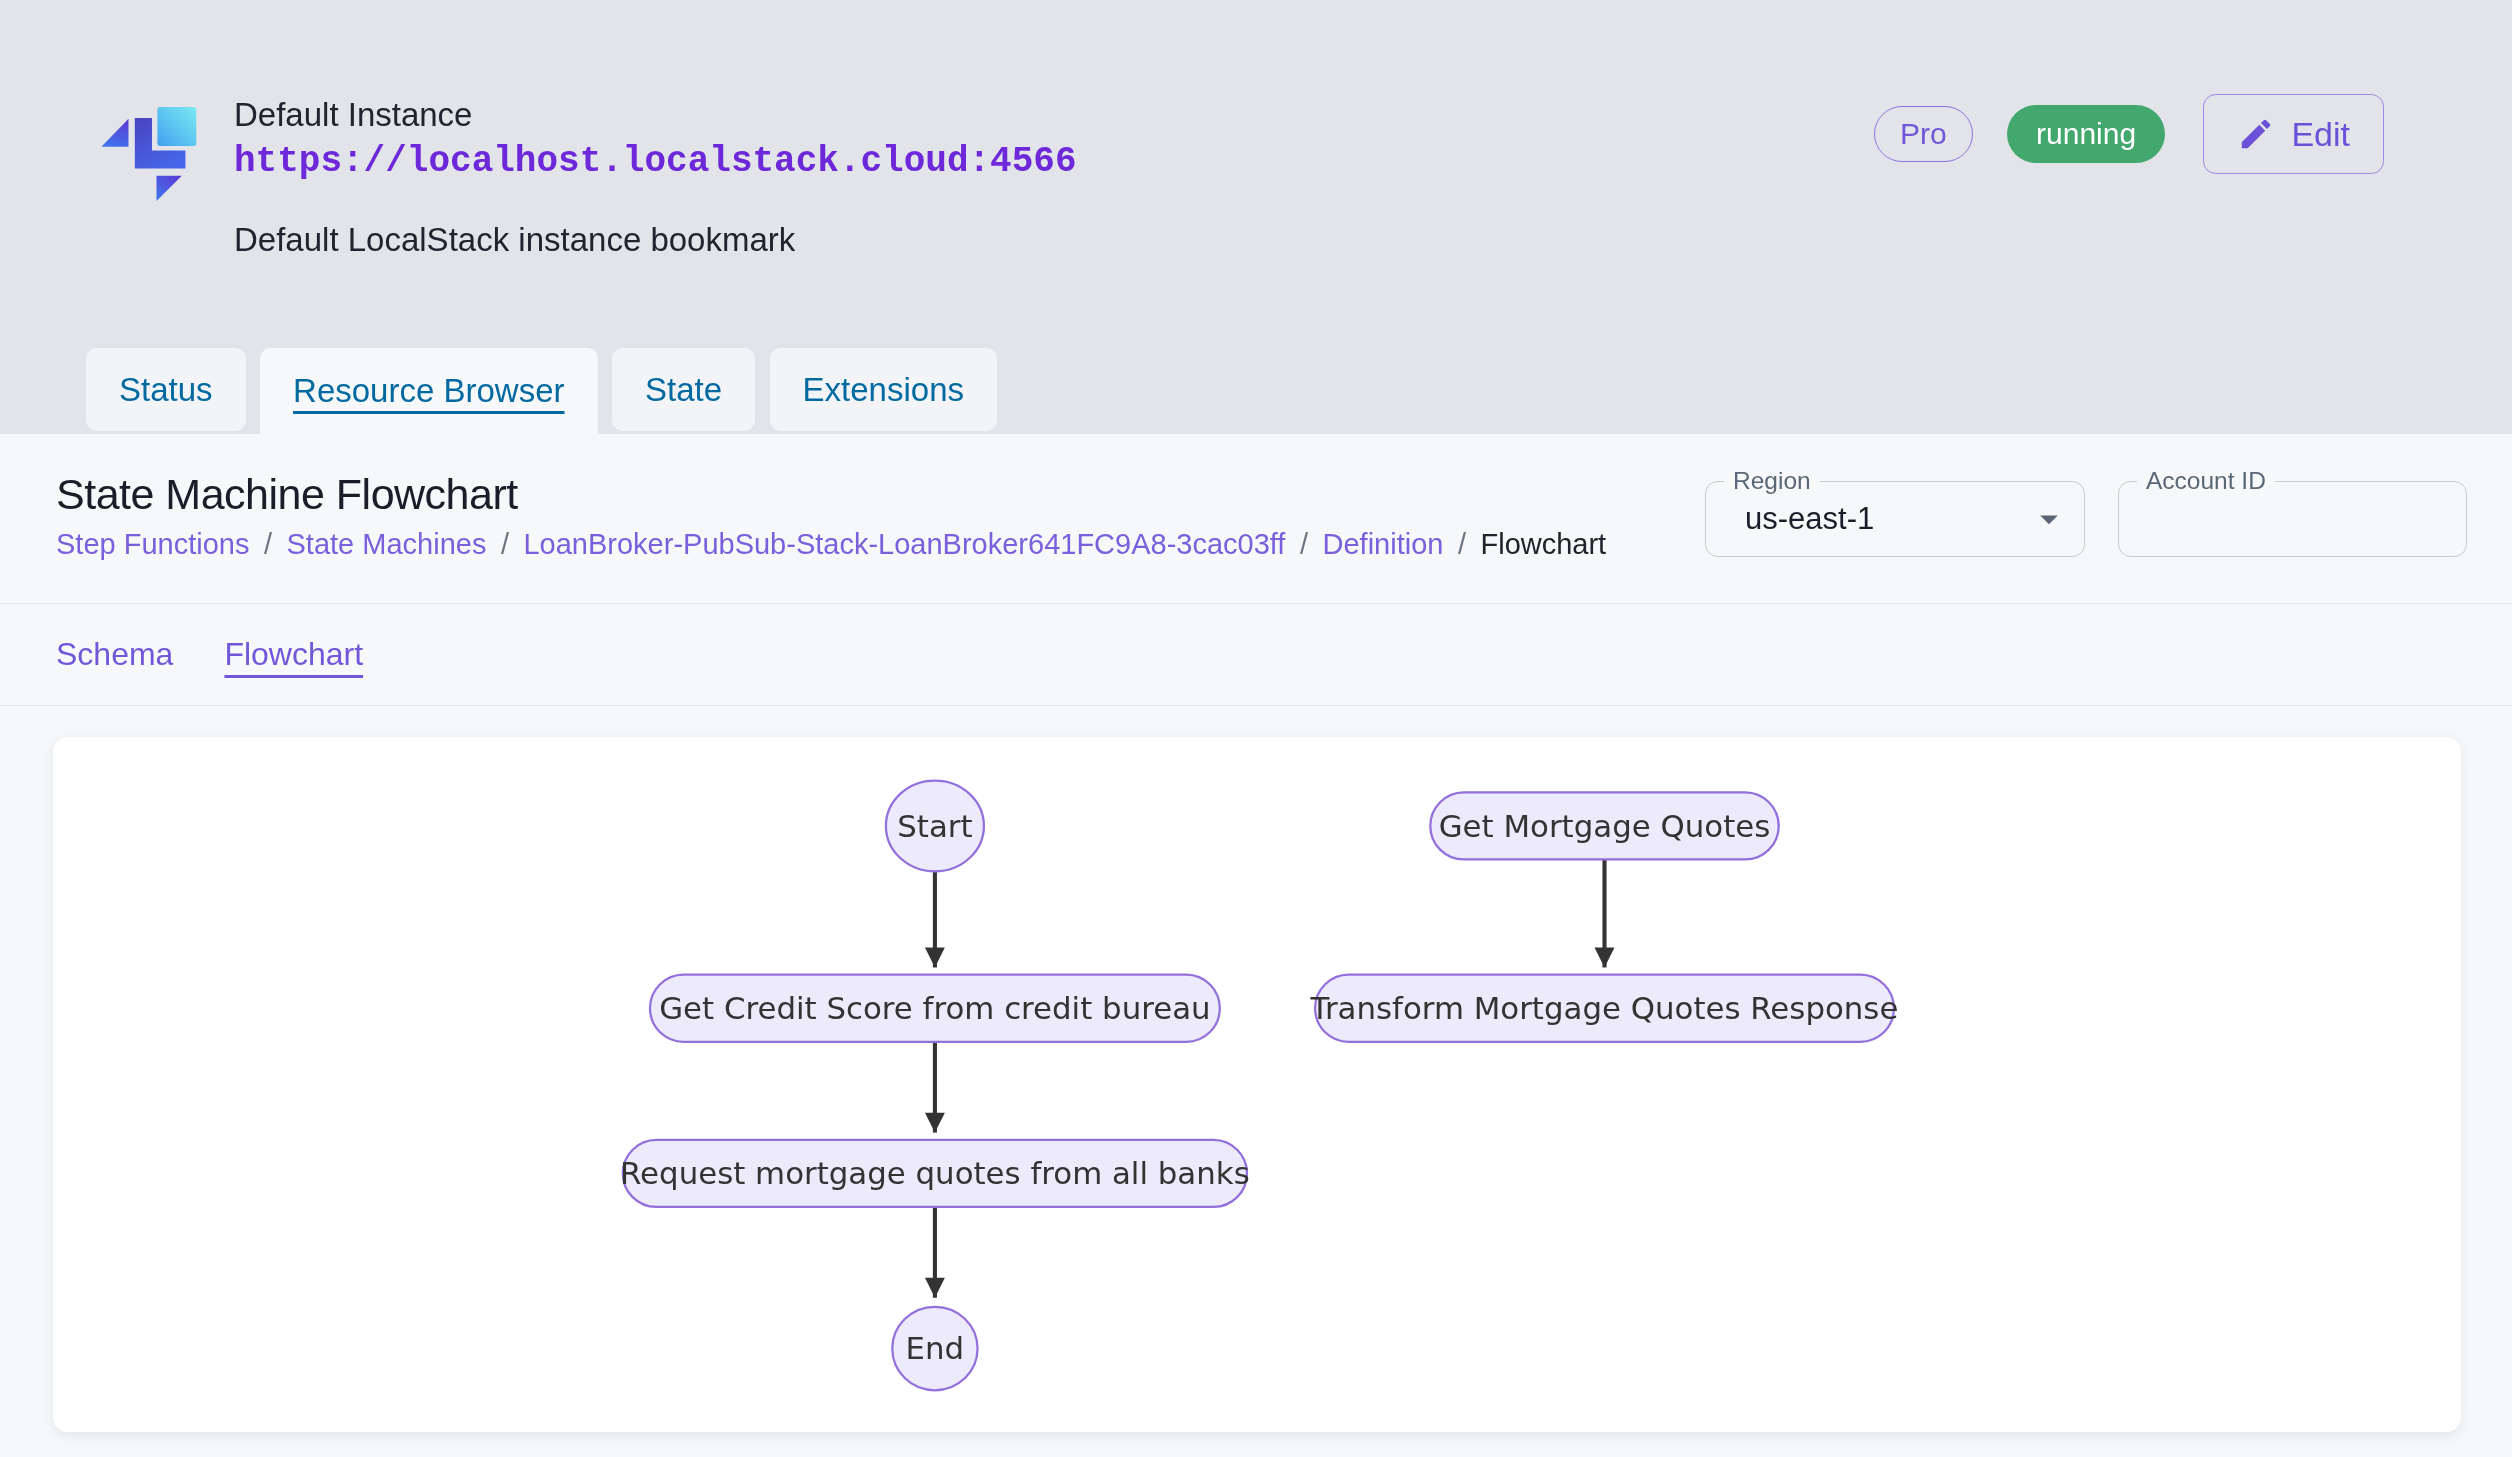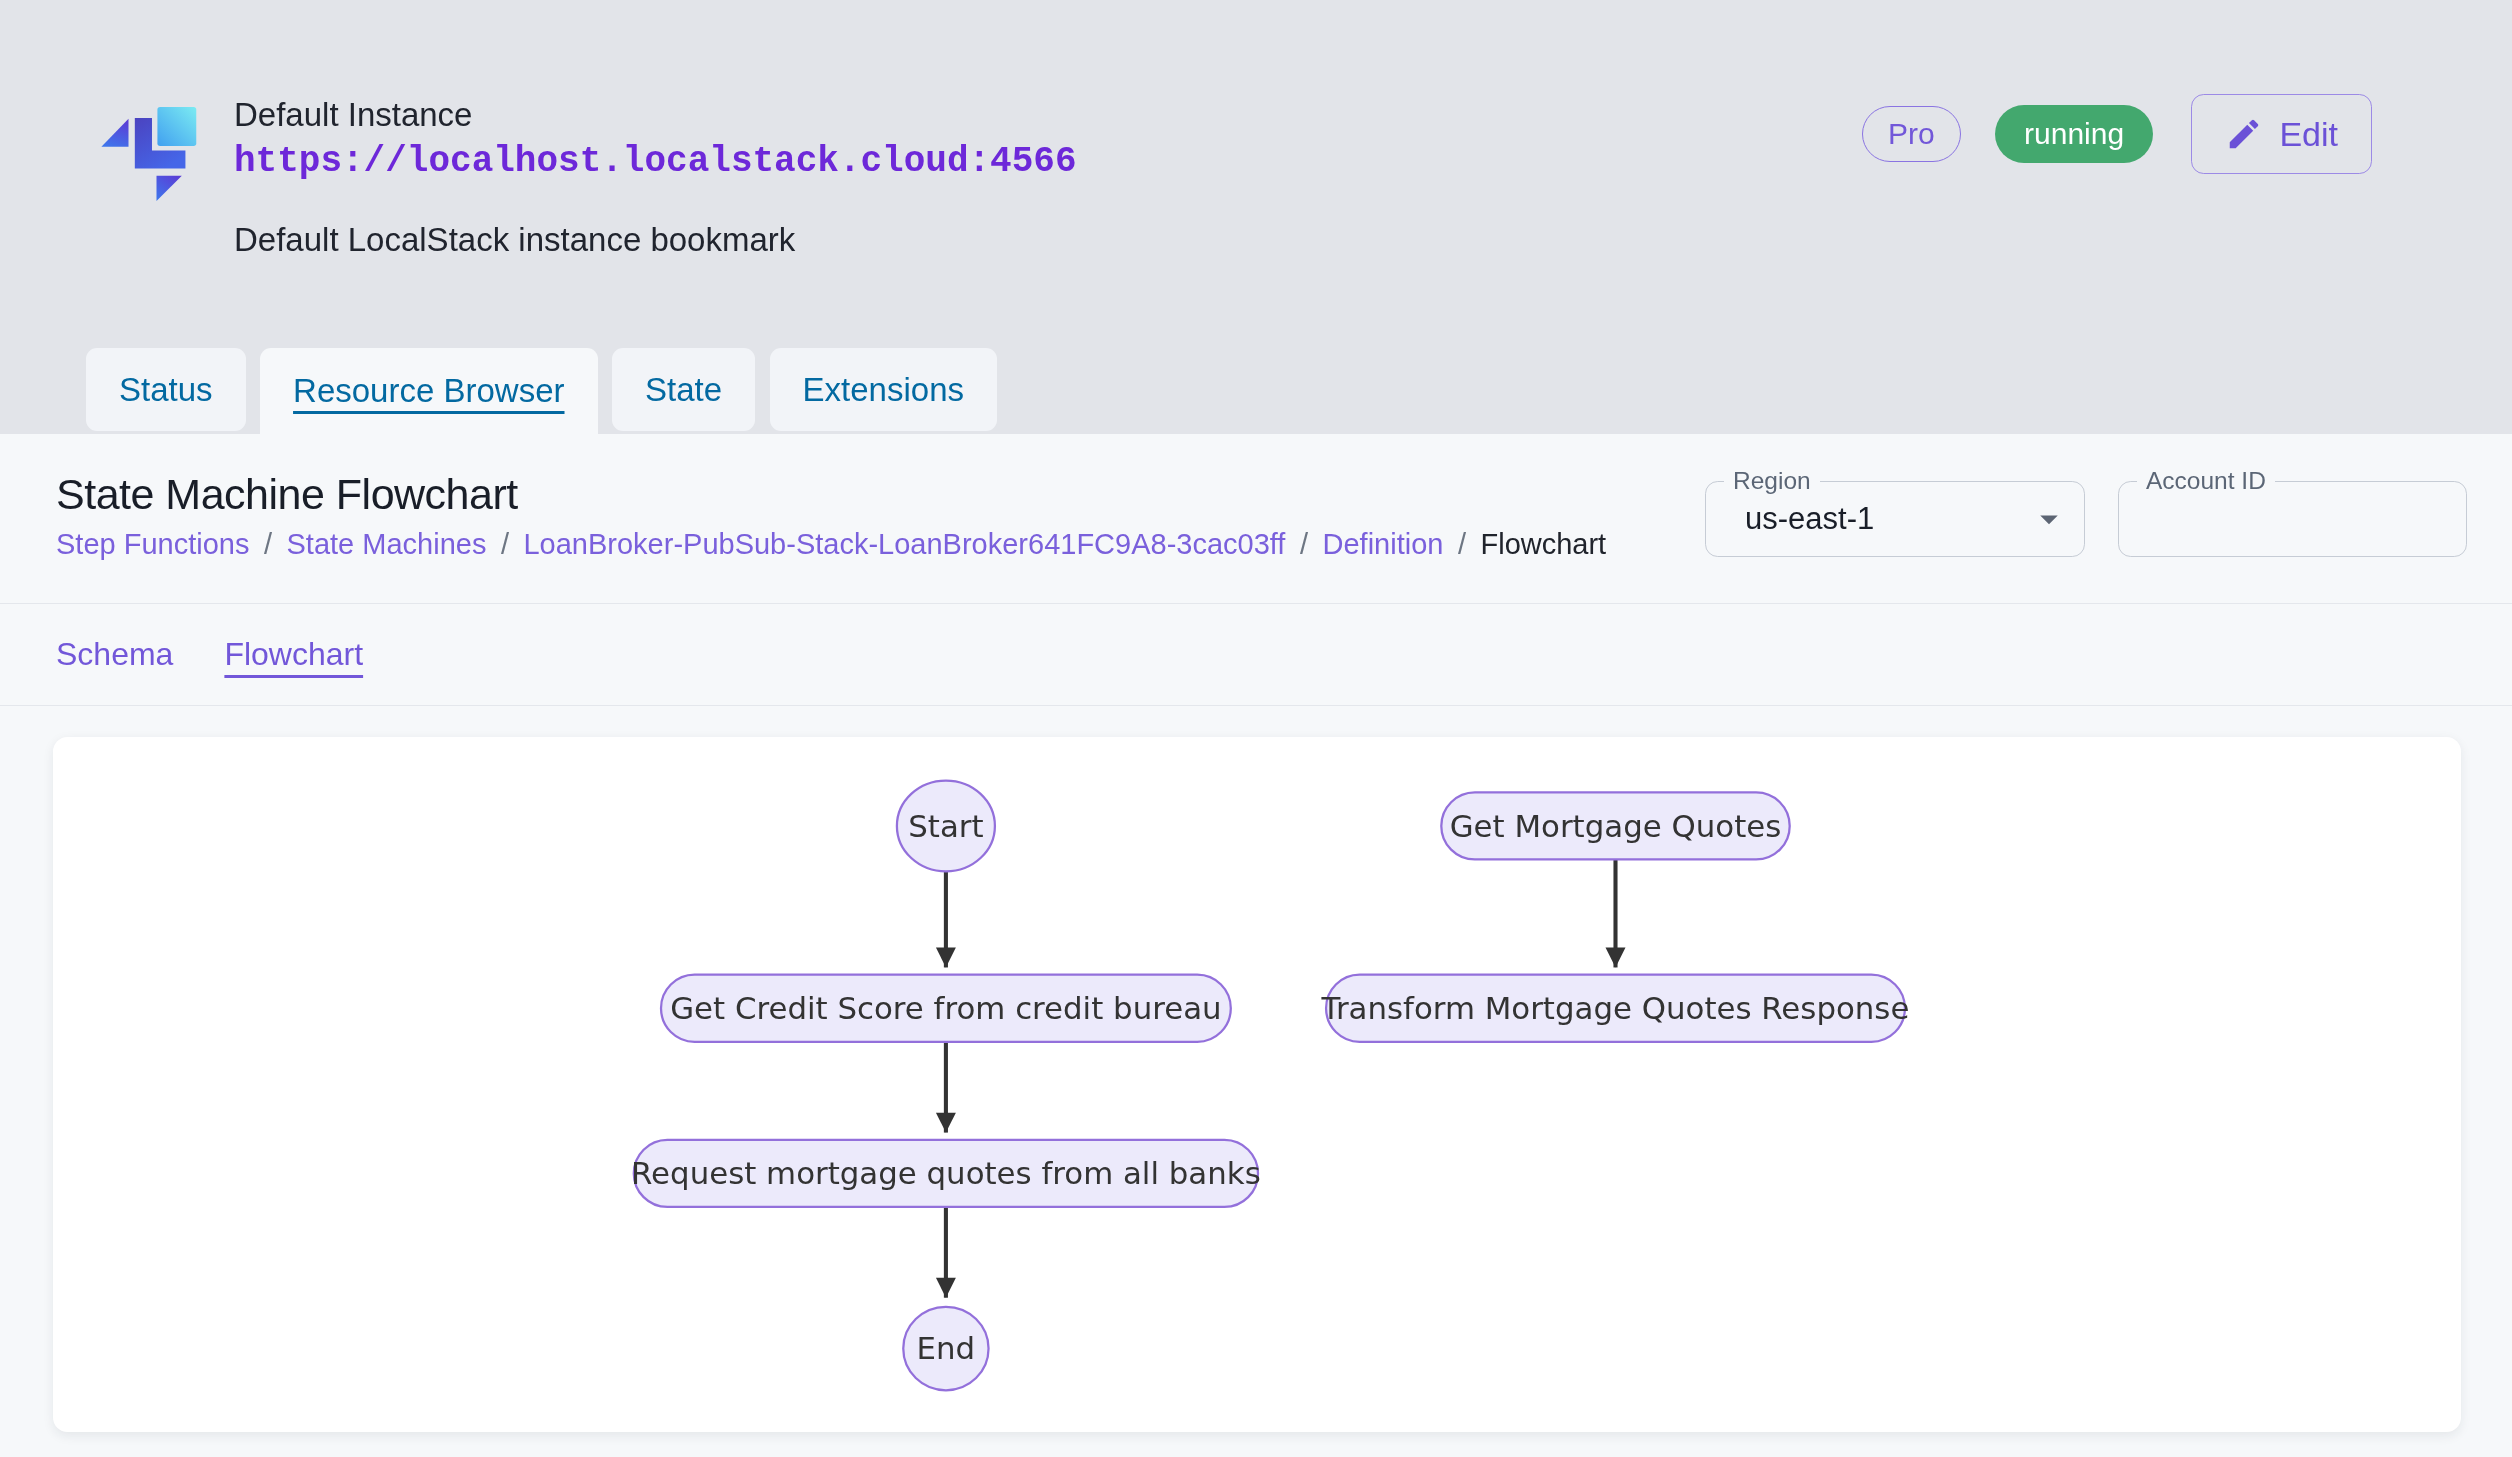--- a/index.html
+++ b/index.html
@@ -13,21 +13,21 @@
 
   
   .header { position:absolute; top:0; left:0; width:100%; height:434px; background:#e2e4e9; }
   .logo { position:absolute; left:86px; top:89px; width:113px; height:122px; }
   .instance-info { position:absolute; left:234px; top:94px; display:flex; flex-direction:column; }
   .instance-name { font-size:33px; line-height:42px; color:#20242e; }
   .instance-url  { font-family:"Liberation Mono","DejaVu Sans Mono",monospace; font-weight:bold;
                    font-size:36px; line-height:47px; color:#6d28d9; margin-top:1.8px; }
   .instance-desc { font-size:33px; line-height:42px; color:#20242e; margin-top:34px; }
 
-  .header-actions { position:absolute; top:94px; right:140px; display:flex; align-items:center;justify-content:center; }
+  .header-actions { position:absolute; top:94px; right:128px; display:flex; align-items:center;justify-content:center; }
   .chip { display:flex; align-items:center; justify-content:center; border-radius:906px; font-size:30px; }
   .chip-pro { height:56px; padding:0 25.4px; border:1.8px solid #8a74e2; color:#7257d9; background:transparent; }
   .chip-running { height:58px; padding:0 29px; background:#43a86e; color:#ffffff; margin-left:34px; }
   .btn-edit { display:flex; align-items:center; gap:16.3px; height:80px; padding:0 33px; margin-left:38px;
               border:1.8px solid #9c8ae6; border-radius:12.7px; background:transparent;
               color:#6b51d7; font-size:34px; cursor:pointer; font-family:inherit; }
   .btn-edit svg { width:38px; height:38px; }
 
   
   .tabs { position:absolute; left:86px; bottom:0; display:flex; align-items:flex-end; gap:14.5px; }
@@ -59,21 +59,21 @@
                  background:transparent; font-family:inherit; font-size:31px; color:#191e28; }
 
   .subtabs { position:absolute; top:170px; left:0; width:100%; height:102px;
              border-bottom:0.9px solid #e4e7ec; display:flex; align-items:center; }
   .subtab { color:#7257d9; font-size:32px; cursor:pointer; margin-left:56px; }
   .subtab + .subtab { margin-left:51px; }
   .subtab.active { text-decoration:underline; text-decoration-thickness:2.7px; text-underline-offset:10px; }
 
   
   .card { position:absolute; left:53px; top:303px; width:2408px; height:695px; background:#ffffff;
-          border-radius:14.5px; box-shadow:0 3.6px 11px rgba(25,35,55,0.08);padding-left:11px; }
+          border-radius:14.5px; box-shadow:0 3.6px 11px rgba(25,35,55,0.08); }
   .card svg { display:block; }
   .fc-node-shape { fill:#eceafb; stroke:#9370db; stroke-width:2.5; }
   .fc-text { font-family:"DejaVu Sans", sans-serif; font-size:34px; fill:#333333; text-anchor:middle; }
   .fc-edge { stroke:#333333; stroke-width:4.5; fill:none; }
 </style>
 </head>
 <body>
 
 <div class="header">
 

